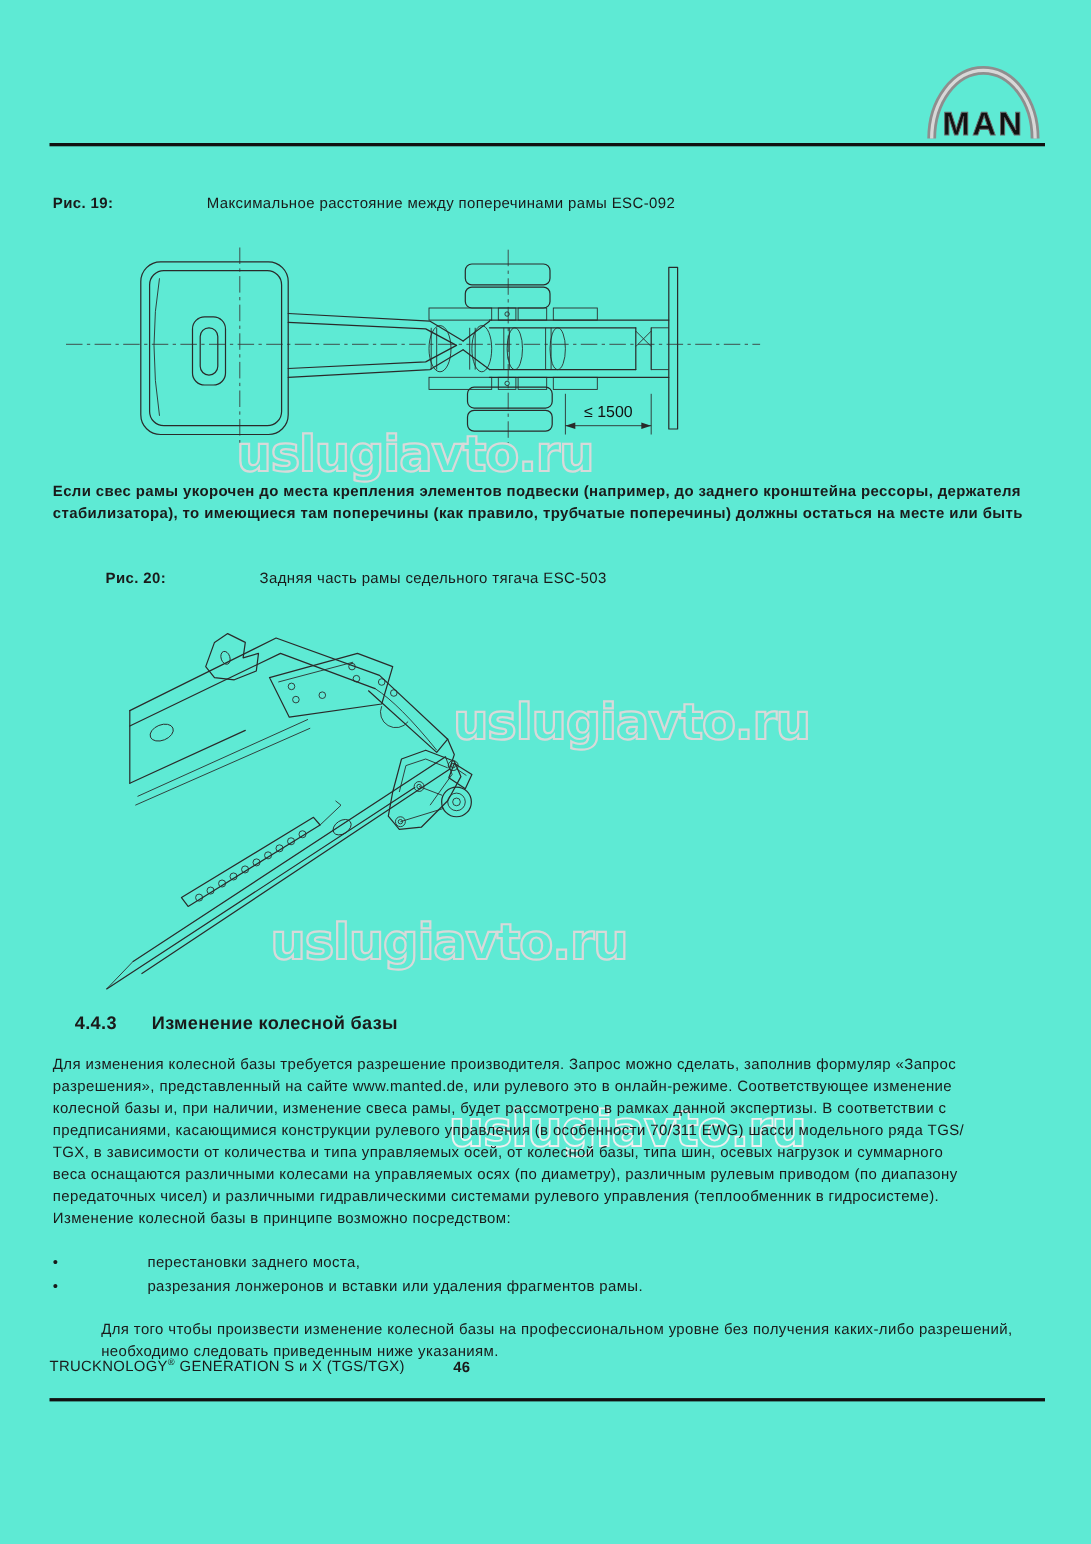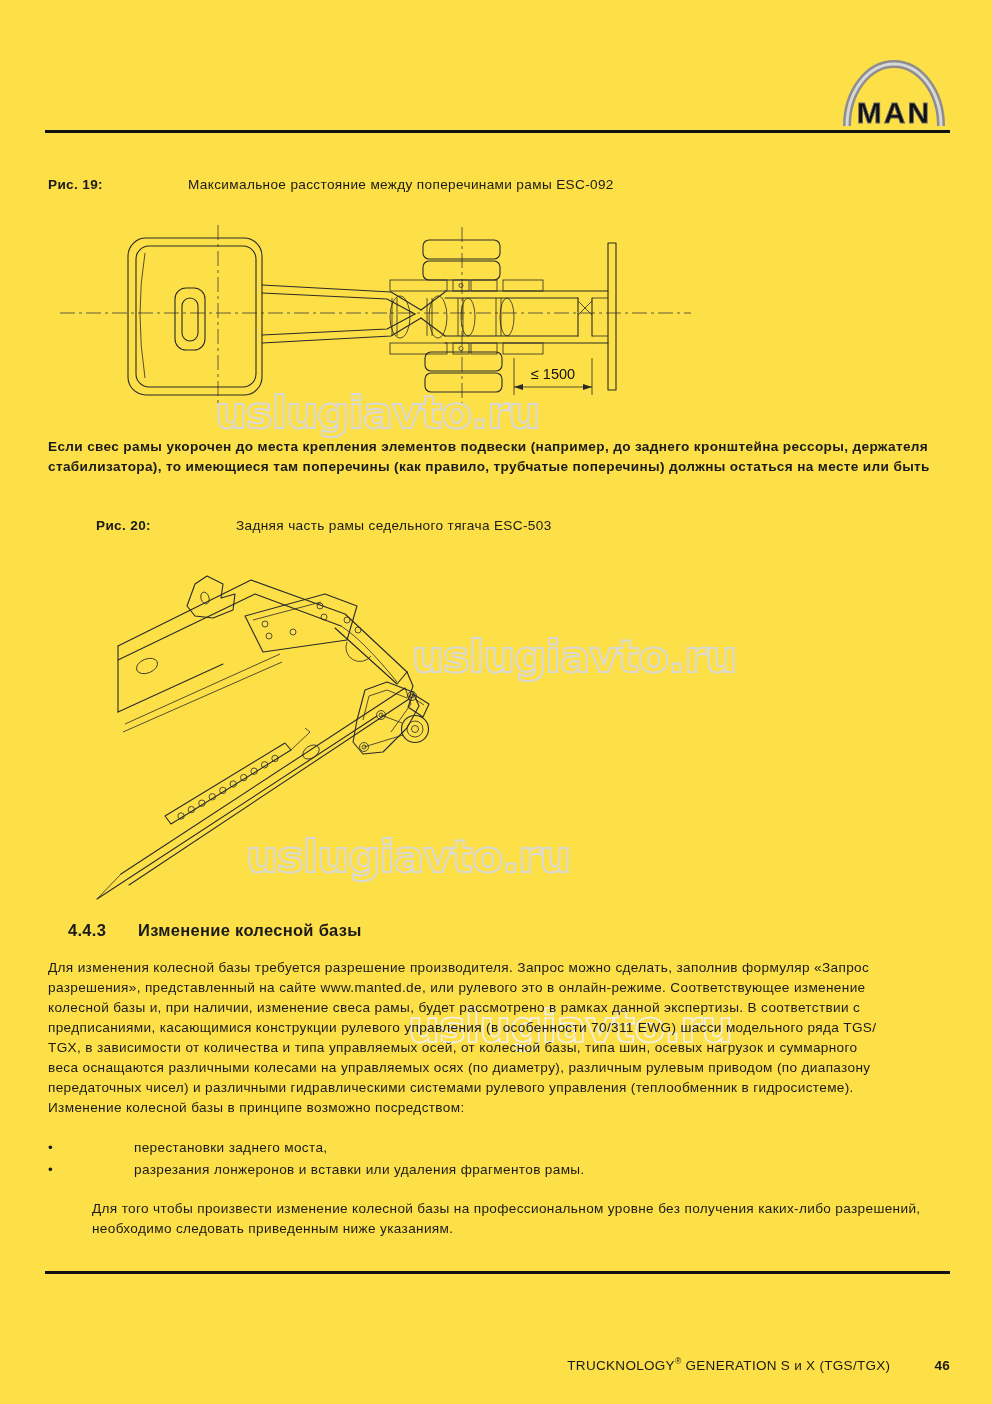--- a/index.html
+++ b/index.html
@@ -1,36 +1,36 @@
 <!DOCTYPE html>
 <html><head>
 <meta charset="utf-8">
 <style>
   html,body{margin:0;padding:0;background:#ffffff;}
   .page{
-    position:relative;width:992px;height:1404px;background:#fde047;
+    position:relative;width:992px;height:1404px;background:#5eead4;
     font-family:"Liberation Sans",sans-serif;color:#1a1a1a;overflow:hidden;
   }
   .rule{position:absolute;left:45px;width:905px;height:2.5px;background:#111;}
   .cap{position:absolute;left:48px;font-size:13.6px;letter-spacing:.35px;white-space:nowrap;}
   .cap .lbl{font-weight:bold;display:inline-block;width:140px;}
   .para{position:absolute;left:48px;font-size:13.6px;letter-spacing:.35px;line-height:20px;z-index:2;}
   .para div{white-space:nowrap;height:20px;}
   .heading{position:absolute;left:48px;font-size:16.5px;font-weight:bold;letter-spacing:.3px;white-space:nowrap;z-index:2;}
   .heading .num{display:inline-block;width:70px;margin-left:20px;}
   .bullets{position:absolute;left:48px;font-size:13.6px;letter-spacing:.35px;z-index:2;}
   .bullets .row{white-space:nowrap;height:22px;}
   .bullets .dot{display:inline-block;width:86px;}
   .wm{
     position:absolute;font-family:"DejaVu Sans",sans-serif;font-weight:bold;
     font-size:45px;letter-spacing:-1px;white-space:nowrap;
     color:transparent;-webkit-text-stroke:2px #d9d9d9;z-index:3;pointer-events:none;
   }
   .wm.faint{-webkit-text-stroke:1.6px #efefef;z-index:0;}
-  .footer{position:absolute;left:45px;top:1356px;width:905px;text-align:right;font-size:13.5px;letter-spacing:.3px;white-space:nowrap;}
+  .footer{position:absolute;left:45px;top:1233px;width:905px;text-align:left;font-size:13.5px;letter-spacing:.3px;white-space:nowrap;}
   .footer sup{font-size:8.5px;}
   .footer .pg{font-weight:bold;margin-left:44px;}
   svg{position:absolute;overflow:visible;}
   svg .ln{fill:none;stroke:#2a2a2a;stroke-width:1.1;stroke-linecap:round;stroke-linejoin:round;}
   svg .thin{fill:none;stroke:#2a2a2a;stroke-width:.8;}
   svg .cl{fill:none;stroke:#3a3a3a;stroke-width:.8;stroke-dasharray:15 4 3 4;}
   svg text{fill:#111;font-family:"Liberation Sans",sans-serif;}
 </style>
 </head>
 <body>

